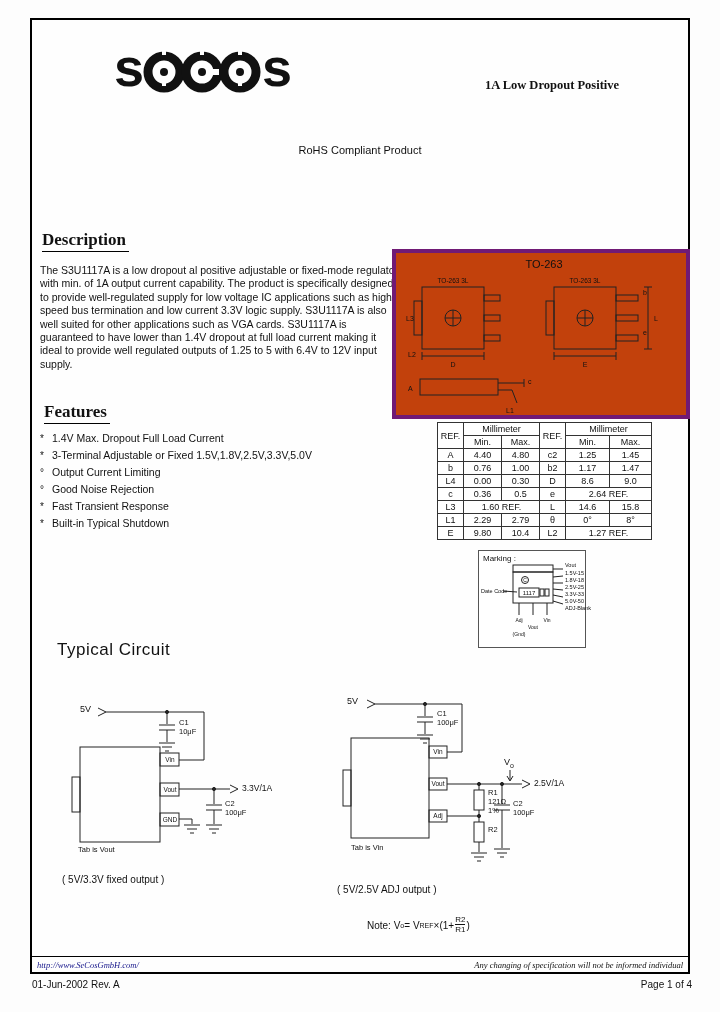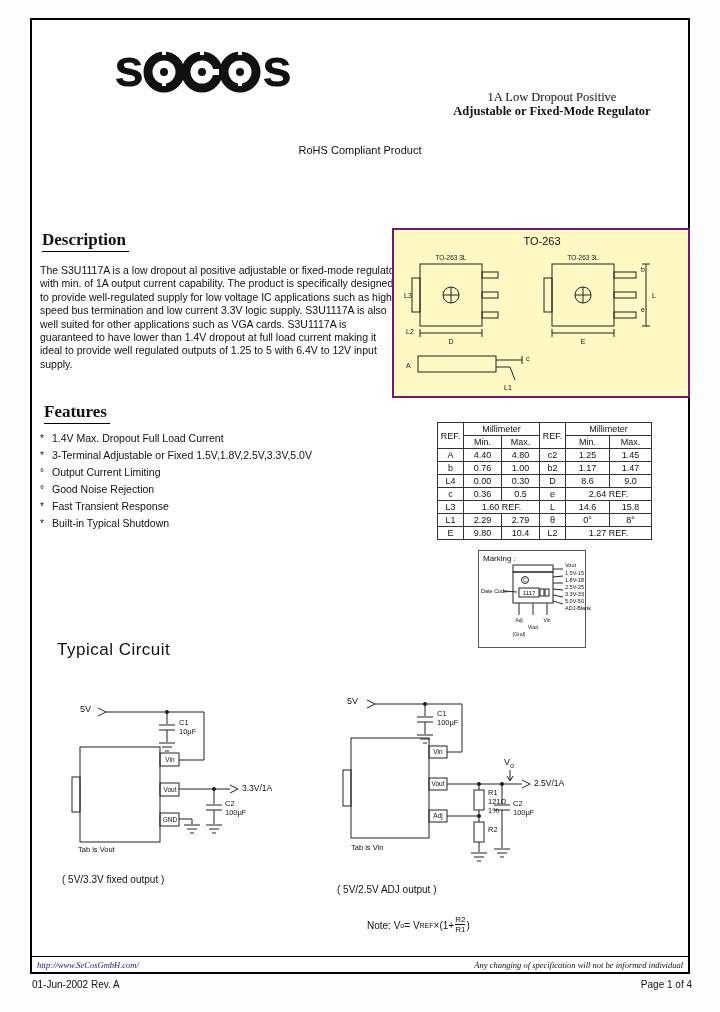--- a/index.html
+++ b/index.html
@@ -7,21 +7,21 @@
   .page{position:relative;width:720px;height:1012px;background:#fdfdfd;color:#111;
         font-family:"Liberation Sans",sans-serif;overflow:hidden;margin:0 auto}
   .frame{position:absolute;left:30px;top:18px;width:660px;height:956px;border:2px solid #000;background:#fefefe}
   .abs{position:absolute}
   .serif{font-family:"Liberation Serif",serif}
   .h1{font-family:"Liberation Serif",serif;font-weight:bold;font-size:17px;
       border-bottom:1.5px solid #000;display:inline-block;padding:0 3px 1px 0}
   .para{font-size:10.5px;line-height:13.4px;text-align:left}
   .feat-item{position:absolute;left:8px;font-size:10.5px;white-space:nowrap}
   .feat-item .bullet{display:inline-block;width:12px;font-size:10px}
-  .pkgbox{position:absolute;left:360px;top:208px;width:298px;height:170px;border:2px solid #701a75;background:#fef9c3}
+  .pkgbox{position:absolute;left:360px;top:229px;width:298px;height:170px;border:4px solid #701a75;background:#c2410c}
   table.dims{position:absolute;left:405px;top:402px;border-collapse:collapse;font-size:9px;background:#fff}
   table.dims th,table.dims td{border:1px solid #333;text-align:center;padding:1px 2px;font-weight:normal;height:13px}
   .markbox{position:absolute;left:446px;top:530px;width:108px;height:98px;border:1px solid #555;background:#fff}
   .lbl{position:absolute;font-size:7.5px;line-height:1.1;white-space:nowrap}
   .pinlbl{position:absolute;font-size:6.5px;width:18px;text-align:center;white-space:nowrap}
   .circ{position:absolute}
   .caption{position:absolute;font-size:10px;white-space:nowrap}
   .footband{position:absolute;left:0;right:0;bottom:0;height:16px;border-top:1px solid #000;
             display:flex;justify-content:space-between;align-items:center;padding:0 5px;
             font-size:8.5px;font-style:italic;font-family:"Liberation Serif",serif}
@@ -56,22 +56,21 @@
       </g>
       <g>
         <circle cx="128" cy="30" r="16" fill="none" stroke="#111" stroke-width="9"></circle>
         <circle cx="128" cy="30" r="4" fill="#111"></circle>
         <rect x="126" y="8" width="4" height="5" fill="#fff"></rect>
           <rect x="126" y="39" width="4" height="5" fill="#fff"></rect>
       </g>
       <text x="150" y="44" font-size="54" font-weight="bold">s</text>
     </svg>
 
-    <div class="abs serif" style="left:395px;top:70px;width:250px;text-align:center;font-size:12.5px;font-weight:normal">1A Low Dropout  Positive</div>
-    <div class="abs serif" style="left:395px;top:84px;width:250px;text-align:center;font-size:12.5px;font-weight:bold">Adjustable or Fixed-Mode Regulator</div>
+    <div class="abs serif" style="left:395px;top:58px;width:250px;text-align:center;font-size:12.5px;font-weight:bold">1A Low Dropout  Positive</div>
 
     <div class="abs" style="left:0;top:124px;width:656px;text-align:center;font-size:11px">RoHS Compliant Product</div>
 
     <div class="abs" style="left:10px;top:210px">
       <span class="h1">Description</span>
     </div>
     <div class="abs para" style="left:8px;top:244px;width:358px">The S3U1117A is a low dropout al positive adjustable or fixed-mode regulator with min. of 1A output current capability. The product is specifically designed to provide well-regulated supply for low voltage IC applications such as high-speed bus termination and low current 3.3V logic supply. S3U1117A is also well suited for other applications such as VGA cards. S3U1117A is guaranteed to have lower than 1.4V dropout at full load current making it ideal to provide well regulated outputs of 1.25 to 5 with 6.4V to 12V input supply.</div>
 
     <div class="pkgbox">
       <svg width="296" height="168" viewBox="0 0 296 168">

